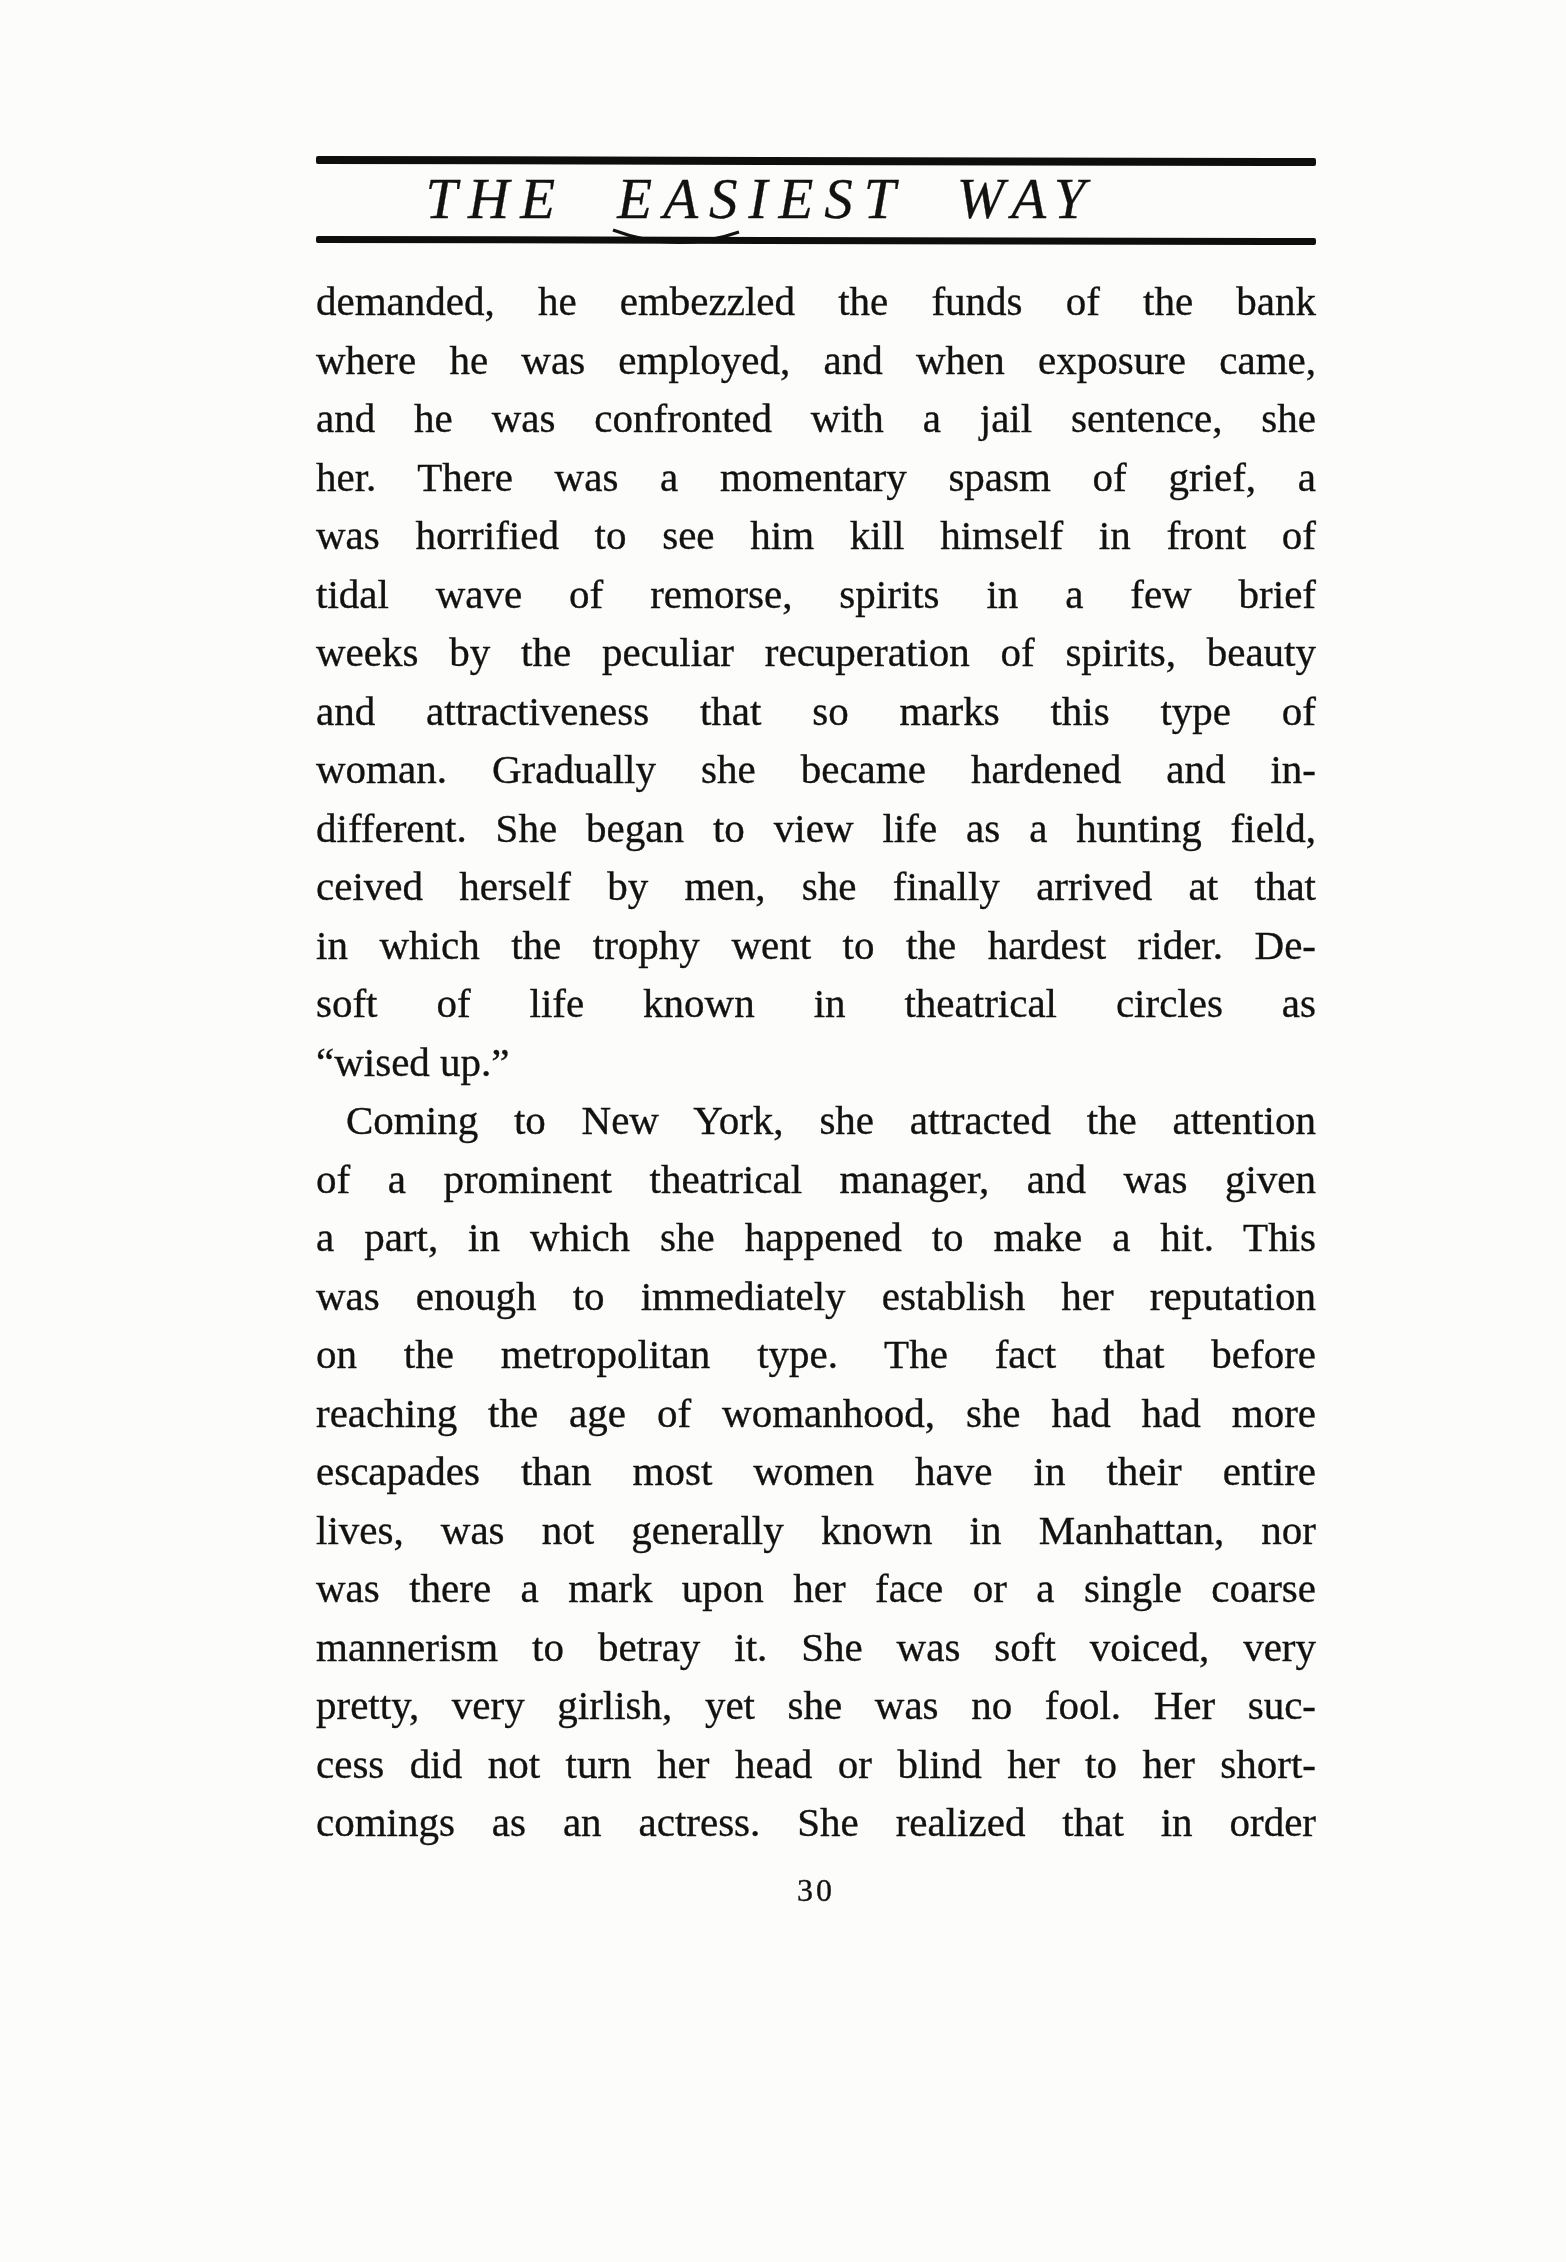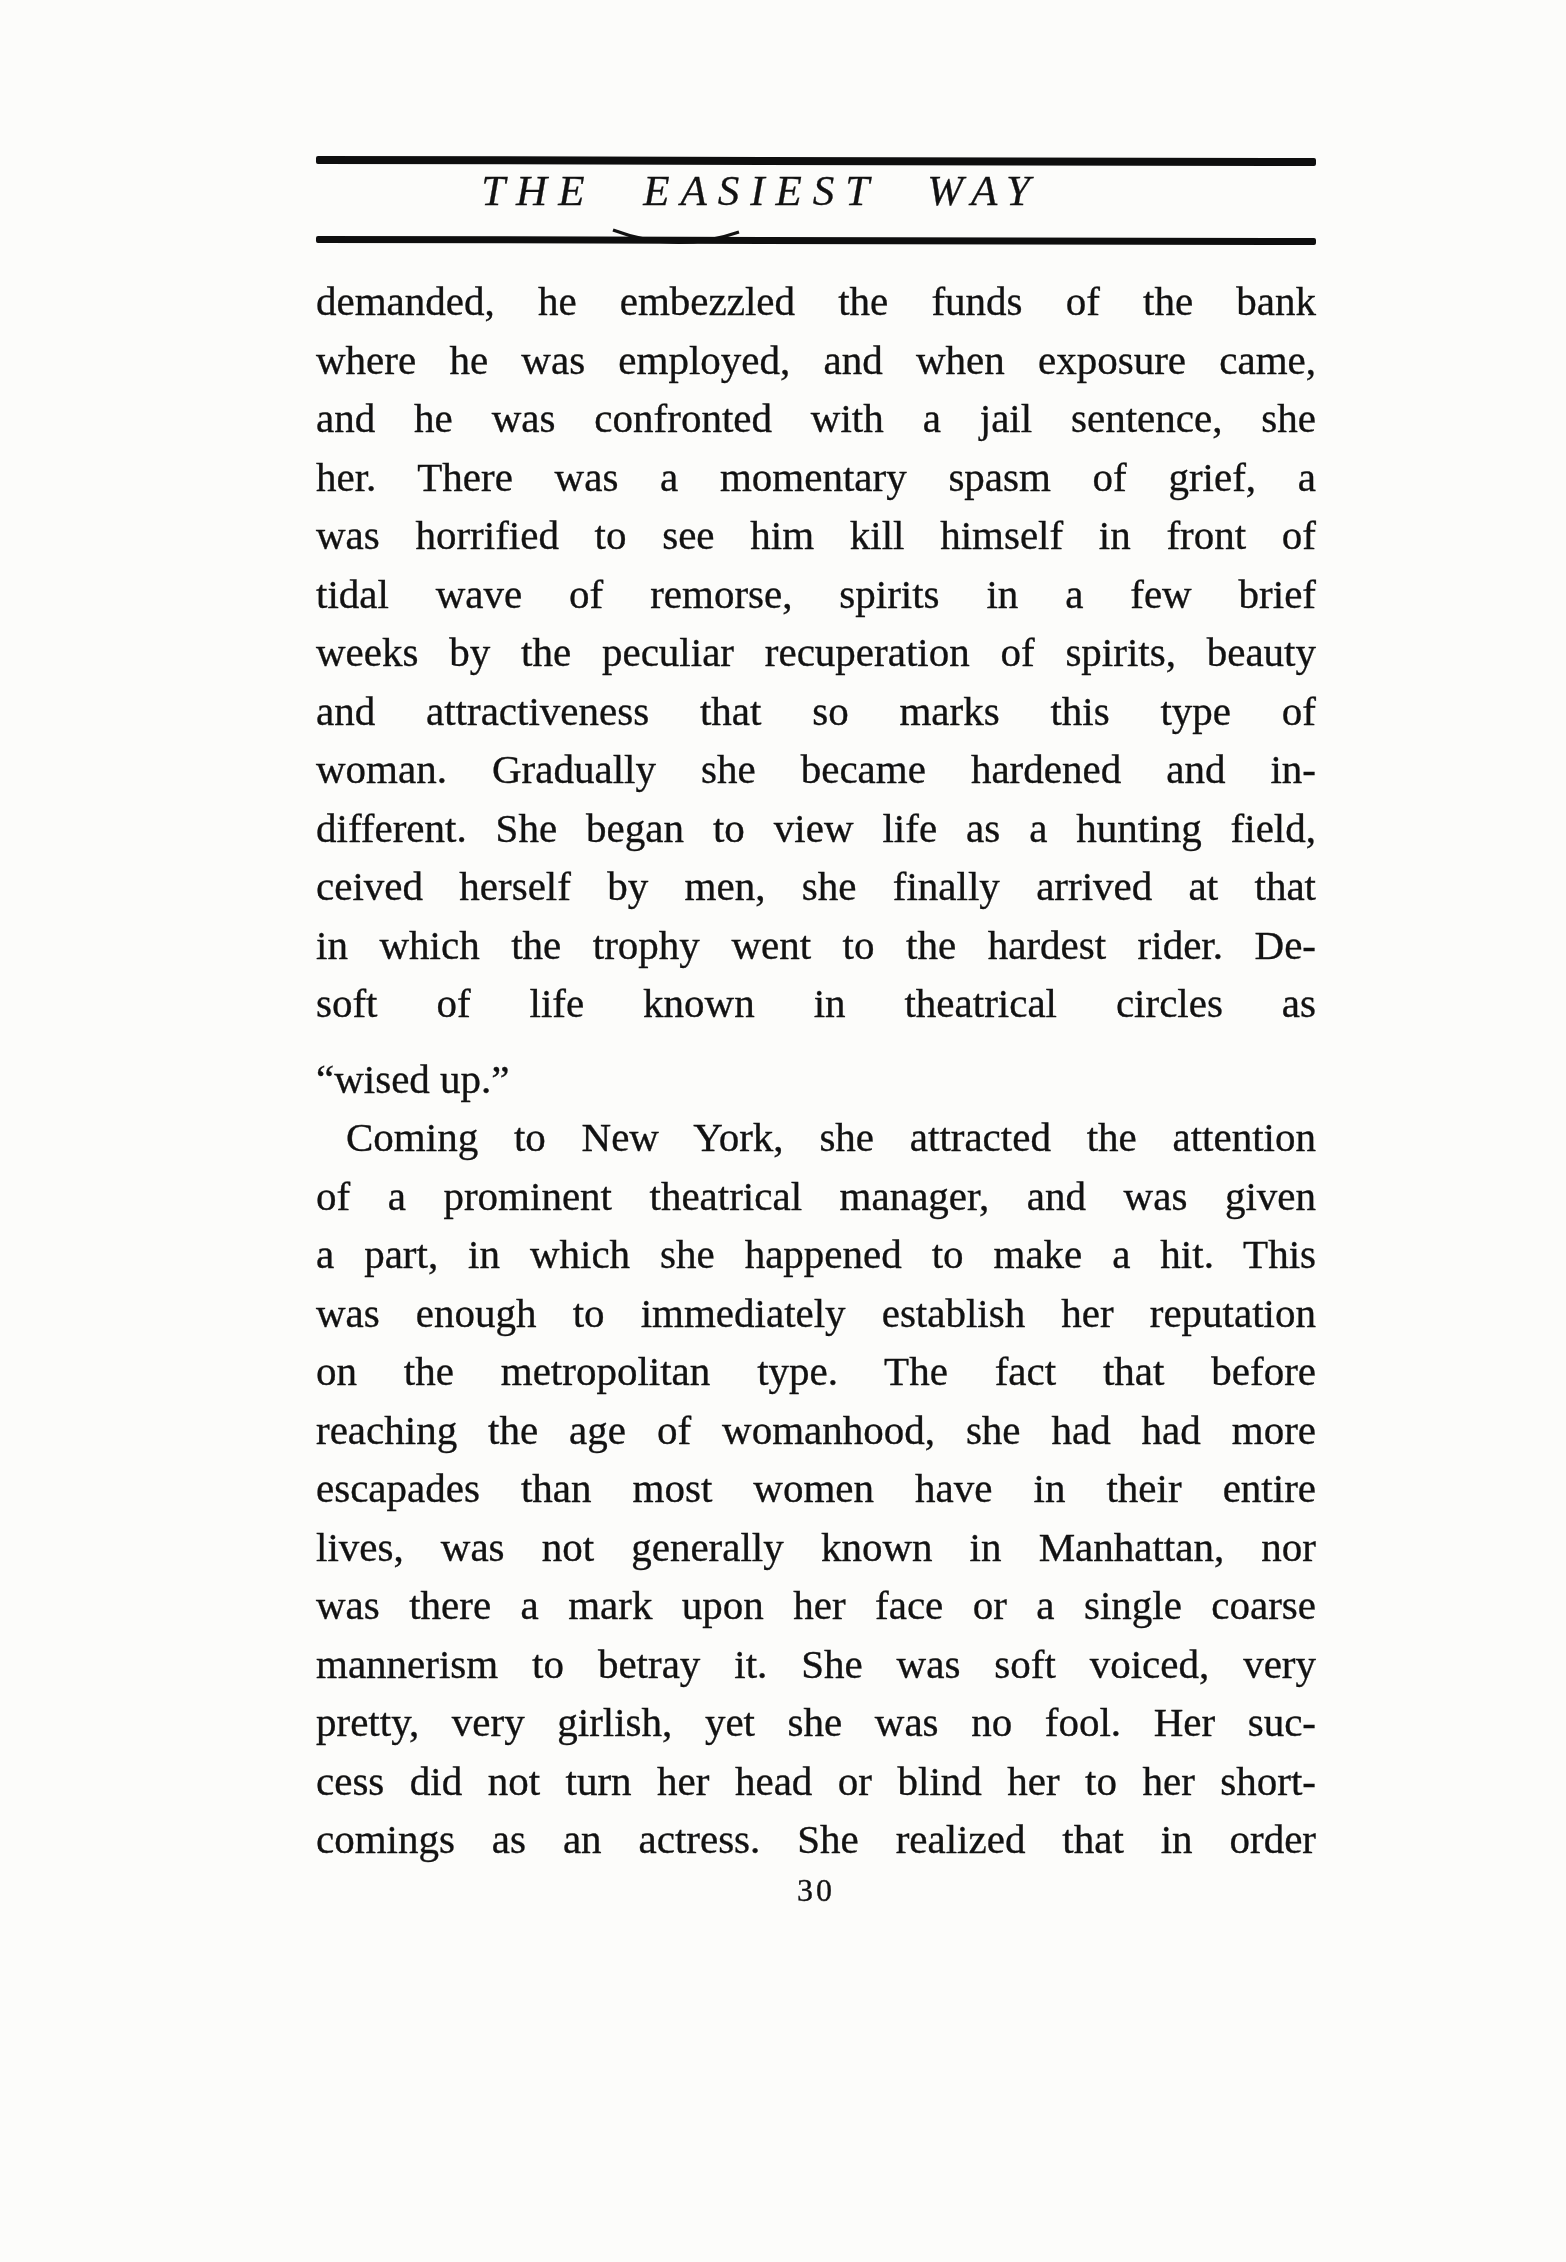--- a/index.html
+++ b/index.html
@@ -46,21 +46,21 @@
   }
   .running-head {
     position: absolute;
     top: 166px;
     left: 0;
     width: 100%;
     height: 88px;
     text-align: center;
     transform: translateX(-55px);
     font-style: italic;
-    font-size: 43px;
+    font-size: 57px;
     letter-spacing: 11px;
     word-spacing: 26px;
     white-space: nowrap;
     -webkit-text-stroke: 0.3px #121212;
   }
   .flourish {
     position: absolute;
     top: 224px;
     left: 295px;
     width: 130px;
@@ -76,21 +76,20 @@
     -webkit-text-stroke: 0.35px #121212;
   }
   .line {
     text-align: justify;
     text-align-last: justify;
     height: 58.5px;
     white-space: normal;
   }
   .line.flush {
     text-align-last: left;
-    margin-top: 17px;
   }
   .line.indent {
     text-indent: 30px;
   }
   .folio {
     position: absolute;
     top: 1872px;
     left: 0;
     width: 100%;
     text-align: center;

